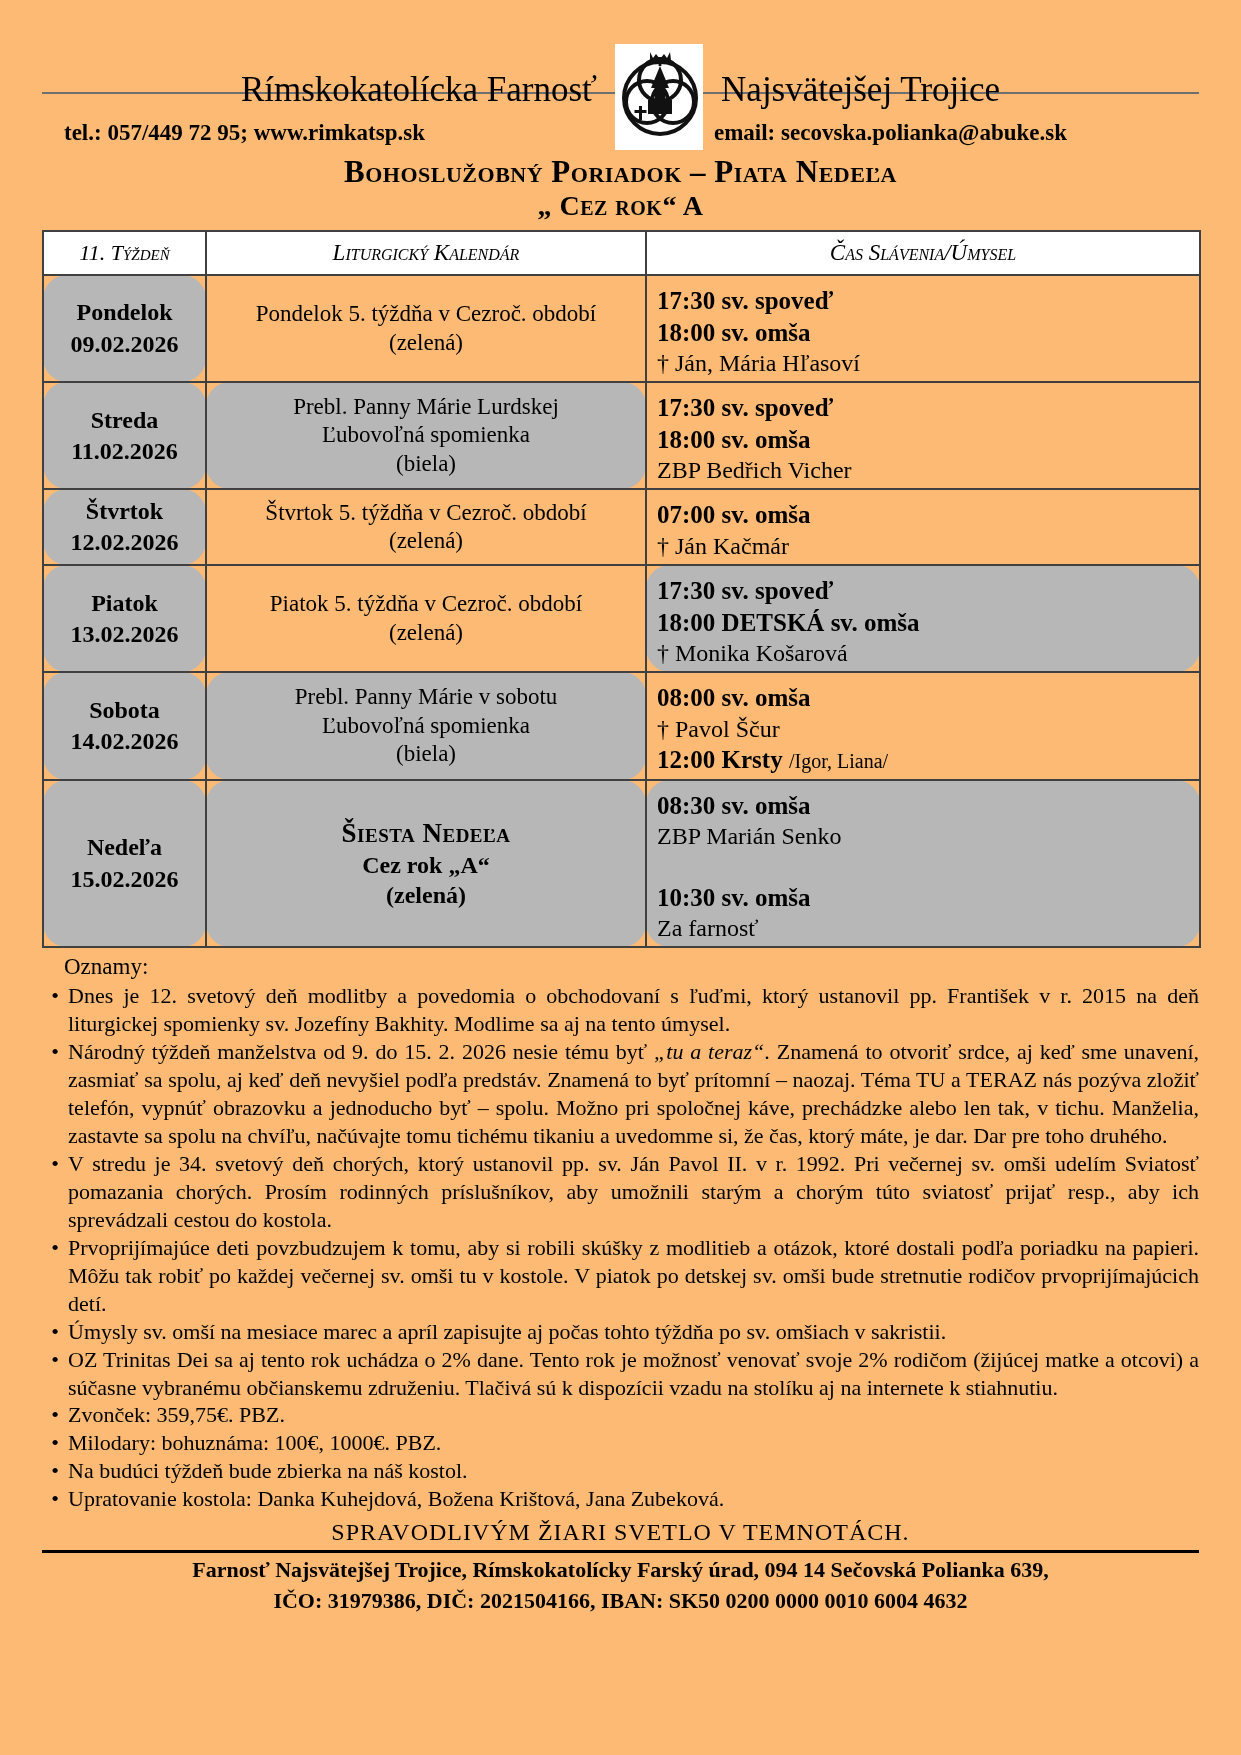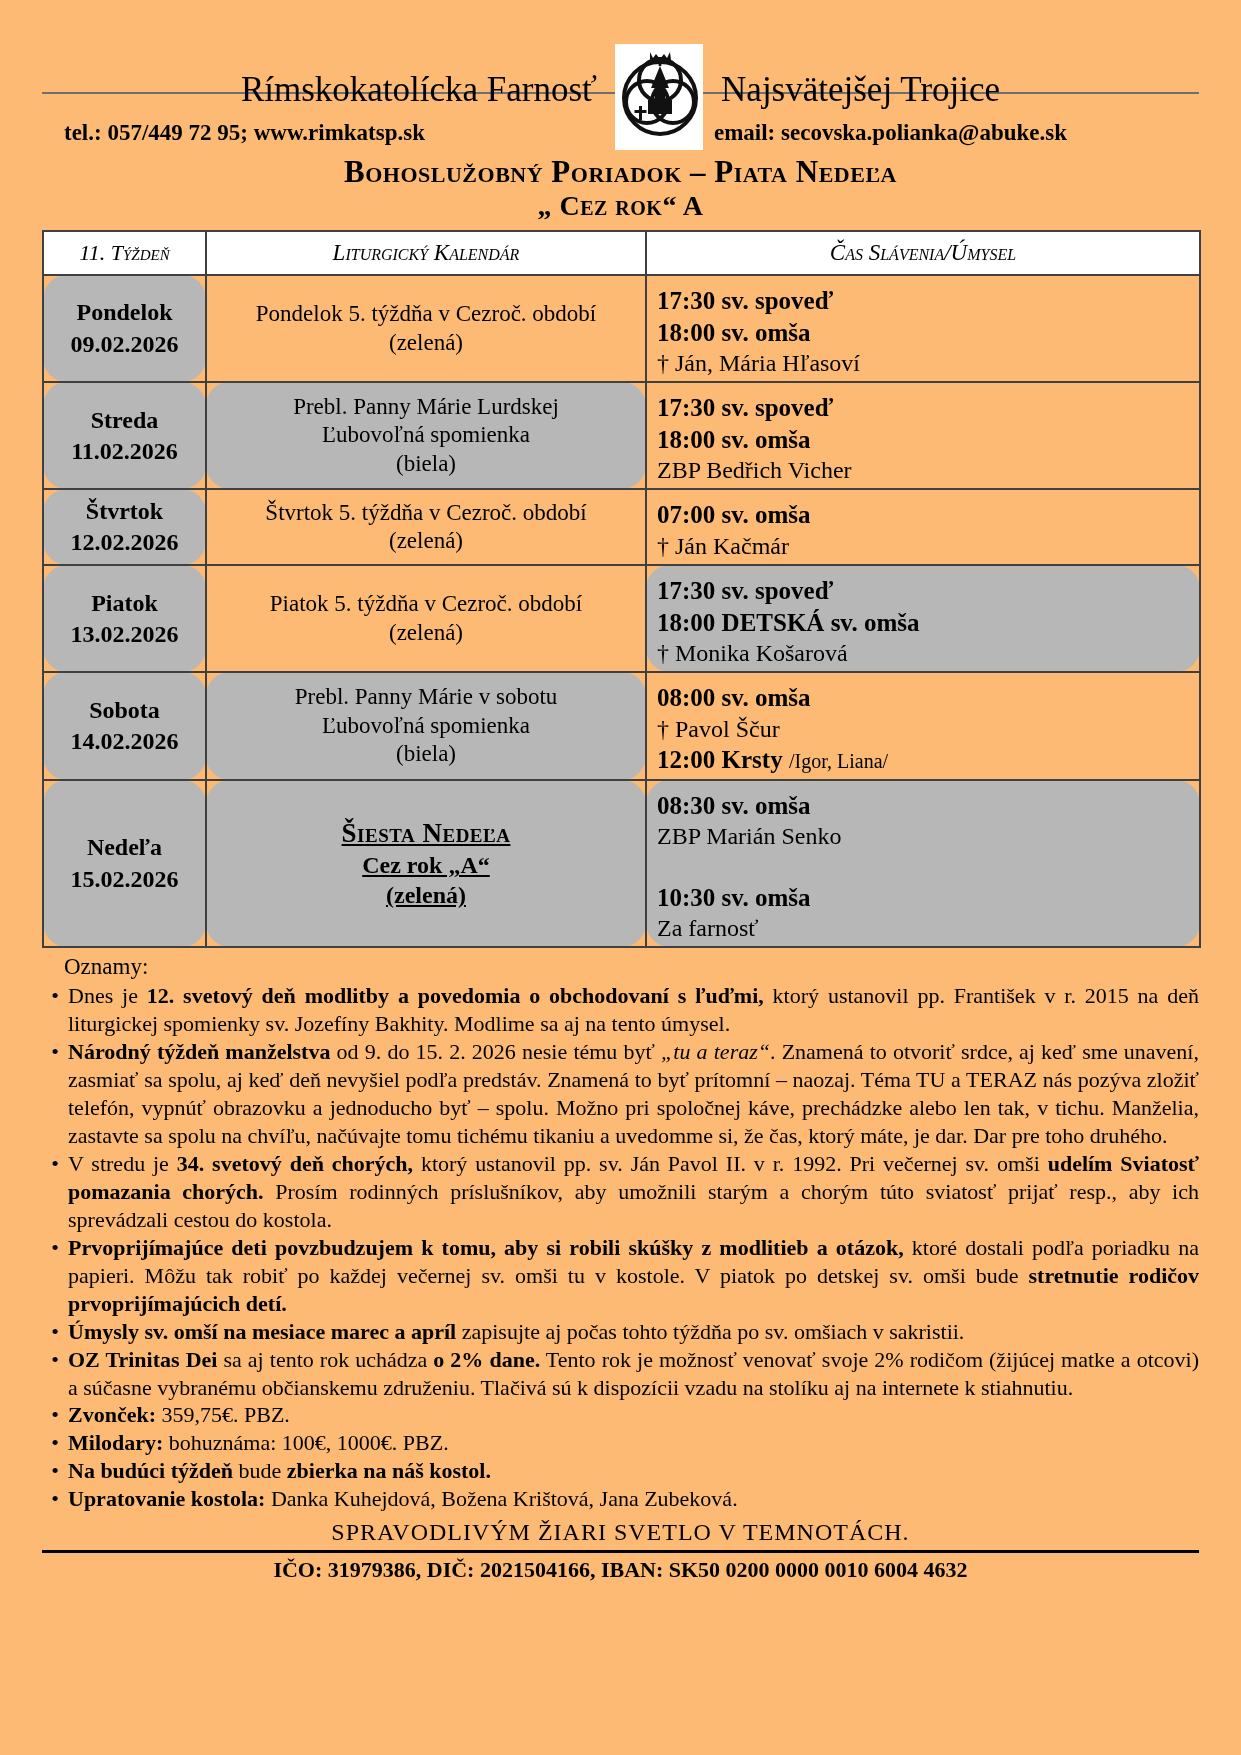--- a/index.html
+++ b/index.html
@@ -18,35 +18,35 @@
   .page-subtitle{text-align:center;font-weight:bold;font-size:28px;font-variant:small-caps;letter-spacing:.5px;}
   
   table.schedule{border-collapse:collapse;margin:8px 42px 0;width:1157px;table-layout:fixed;}
   table.schedule th,table.schedule td{border:2px solid #404040;}
   col.c0{width:163px;} col.c1{width:440px;} col.c2{width:554px;}
   th.th{font-weight:normal;font-style:italic;font-variant:small-caps;font-size:23px;height:40px;background:#fff;}
   th.c0{font-size:22px;}
   .gray{background:var(--gray,#b7b7b7);border-radius:24px;}
   td.c-day{text-align:center;vertical-align:middle;font-weight:bold;font-size:24px;line-height:1.3;}
   td.c-cal{text-align:center;vertical-align:middle;font-size:23px;line-height:1.25;padding:2px 6px;}
-  td.c-cal.cal-bold{font-weight:bold;font-size:24px;text-decoration:underline;}
+  td.c-cal.cal-bold{font-weight:bold;font-size:24px;}
   .cal-big{font-size:27px;font-variant:small-caps;letter-spacing:.5px;}
   td.c-times{text-align:left;vertical-align:middle;font-size:24px;line-height:1.26;padding:9px 8px 3px 10px;}
   .time-bold{font-weight:bold;font-size:25px;}
   .seg-small{font-size:20px;}
   .schedule tr.r0{height:97px;} .schedule tr.r1{height:88px;} .schedule tr.r2{height:89px;}
   .schedule tr.r3{height:63px;} .schedule tr.r4{height:85px;} .schedule tr.r5{height:92px;}
   .schedule tr.r6{height:150px;}
   
   .announcements{margin:6px 42px 0;}
   .ann-heading{font-size:23px;margin-left:22px;margin-bottom:2px;}
   .bullet-item{display:flex;font-size:22px;line-height:1.27;}
   .bullet-marker{flex:none;width:26px;text-align:center;}
   .bullet-text{flex:1;text-align:justify;}
-  .seg-b{font-weight:bold;}
+  .seg-b{font-weight:normal;}
   .seg-i{font-style:italic;}
   
   .footer-motto{margin-top:6px;text-align:center;font-size:24px;letter-spacing:1px;}
   .footer-line{margin:4px 42px 0;border-top:3px solid #000;}
   .footer-info{text-align:center;font-weight:bold;font-size:22px;line-height:1.32;margin-top:2px;}
 </style>
 </head>
 <body>
 
 <div class="page">
@@ -240,15 +240,16 @@
         </div>
         <div class="bullet-item">
           <span class="bullet-marker">•</span>
           <span class="bullet-text"><span class="seg-b">Upratovanie kostola:</span><span> Danka Kuhejdová, Božena Krištová, Jana Zubeková.</span></span>
         </div>
       </div>
   </div>
 
   <div class="footer-motto">SPRAVODLIVÝM ŽIARI SVETLO V TEMNOTÁCH.</div>
   <div class="footer-line"></div>
+  <div class="footer-info">Farnosť Najsvätejšej Trojice, Rímskokatolícky Farský úrad, 094 14 Sečovská Polianka 639,</div>
   <div class="footer-info">IČO: 31979386, DIČ: 2021504166, IBAN: SK50 0200 0000 0010 6004 4632</div>
 
 </div>
 
 </body></html>

